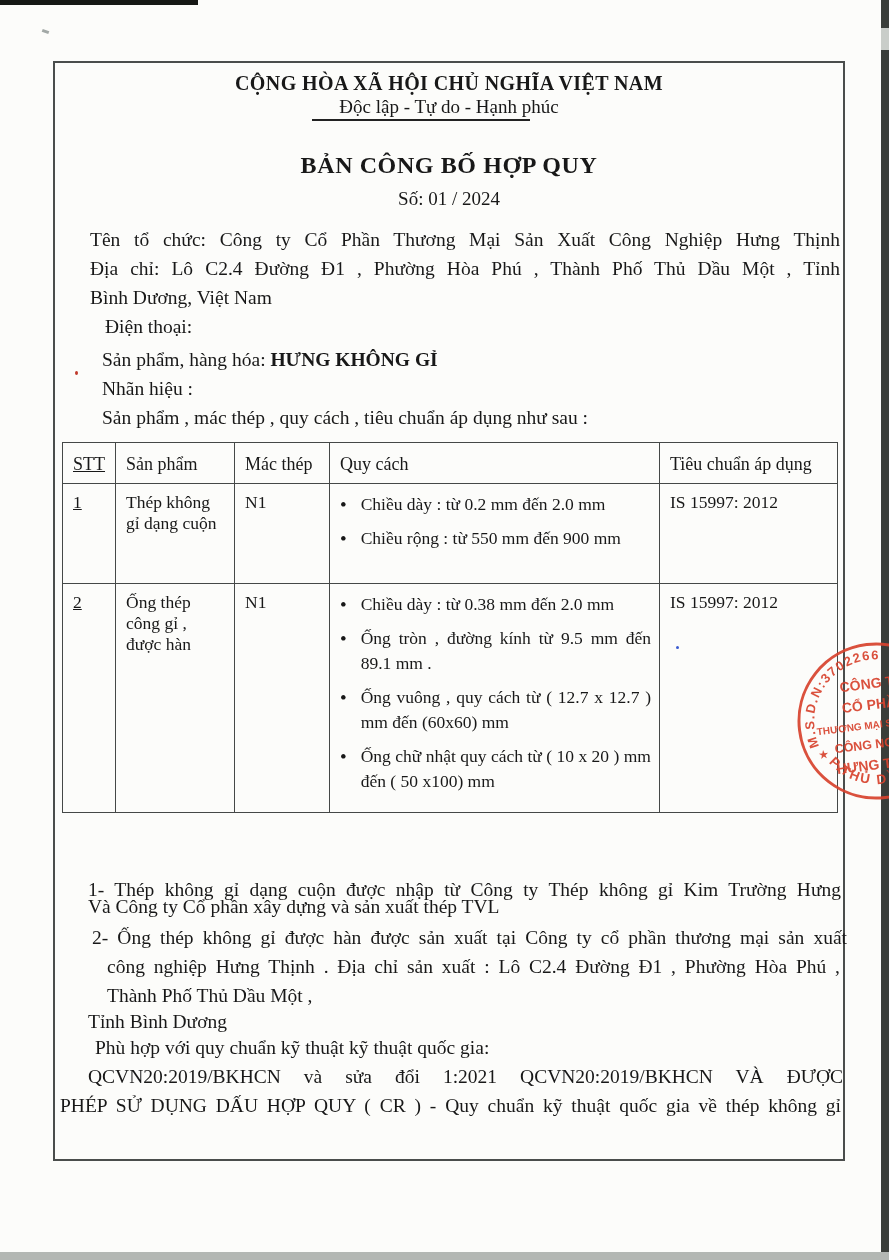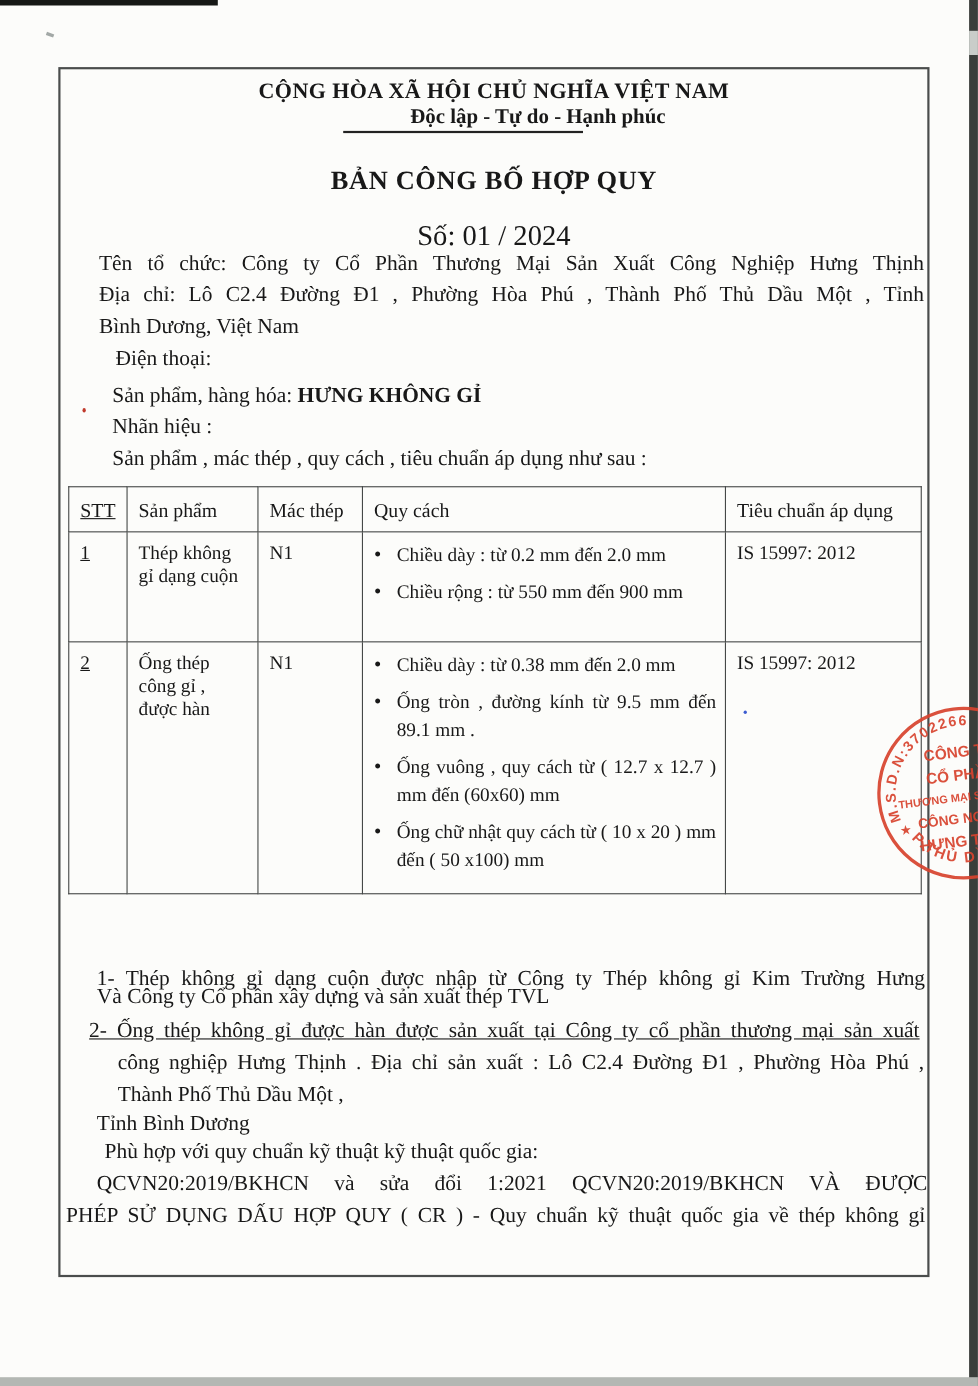--- a/index.html
+++ b/index.html
@@ -13,24 +13,24 @@
   
   .art{position:absolute;}
   
   .frame{
     position:absolute;left:53px;top:61px;width:788px;height:1096px;
     border:2px solid #4a4d4c;background:transparent;
   }
   
   .cline{position:absolute;left:53px;width:792px;text-align:center;white-space:nowrap;}
   .nat-title{top:72px;font-size:20px;font-weight:bold;letter-spacing:.4px;}
-  .motto{top:96px;font-size:19px;font-weight:bold;padding-left:40px;}
+  .motto{top:96px;font-size:19px;font-weight:normal;}
   .motto-underline{position:absolute;left:312px;top:119px;width:218px;height:2px;background:#222;}
   .doc-title{top:152px;font-size:24px;font-weight:bold;letter-spacing:.6px;}
-  .doc-number{top:200px;font-size:26px;}
+  .doc-number{top:188px;font-size:19px;}
   
   .bline{position:absolute;font-size:19.5px;line-height:27px;}
   .stretch{text-align:justify;text-align-last:justify;}
   .b{font-weight:bold;}
   
   table.spec{
     position:absolute;left:62px;top:442px;width:775px;
     border-collapse:collapse;table-layout:fixed;
     font-size:17.5px;color:#181818;
   }
@@ -134,21 +134,21 @@
               <span>Ống chữ nhật quy cách từ ( 10 x 20 ) mm đến ( 50 x100) mm</span>
             </div>
       </td>
       <td class="c-tc">IS 15997: 2012</td>
     </tr>
   </tbody>
     </table>
 
   <div class="bline stretch" style="left:88px;top:876px;width:753px;">1- Thép không gỉ dạng cuộn được nhập từ Công ty Thép không gỉ Kim Trường Hưng</div>
   <div class="bline" style="left:88px;top:893px;width:753px;">Và Công ty Cổ phần xây dựng và sản xuất thép TVL</div>
-  <div class="bline stretch" style="left:81px;top:924px;width:755px;text-decoration:underline;">2- Ống thép không gỉ được hàn được sản xuất tại Công ty cổ phần thương mại sản xuất</div>
+  <div class="bline stretch" style="left:92px;top:924px;width:755px;">2- Ống thép không gỉ được hàn được sản xuất tại Công ty cổ phần thương mại sản xuất</div>
   <div class="bline stretch" style="left:107px;top:953px;width:733px;">công nghiệp Hưng Thịnh . Địa chỉ sản xuất : Lô C2.4 Đường Đ1 , Phường Hòa Phú ,</div>
   <div class="bline" style="left:107px;top:982px;width:733px;">Thành Phố Thủ Dầu Một ,</div>
   <div class="bline" style="left:88px;top:1008px;width:750px;">Tỉnh Bình Dương</div>
   <div class="bline" style="left:95px;top:1034px;width:746px;">Phù hợp với quy chuẩn kỹ thuật kỹ thuật quốc gia:</div>
   <div class="bline stretch" style="left:88px;top:1063px;width:755px;">QCVN20:2019/BKHCN và sửa đổi 1:2021 QCVN20:2019/BKHCN VÀ ĐƯỢC</div>
   <div class="bline stretch" style="left:60px;top:1092px;width:781px;">PHÉP SỬ DỤNG DẤU HỢP QUY ( CR ) -  Quy chuẩn kỹ thuật quốc gia về thép không gỉ</div>
 
   <svg class="stamp-svg" viewBox="0 0 180 180">
     <g transform="rotate(-7 90 90)" fill="#d8432e" stroke="none">
       <circle cx="90" cy="90" r="77" fill="none" stroke="#d8432e" stroke-width="3"></circle>

